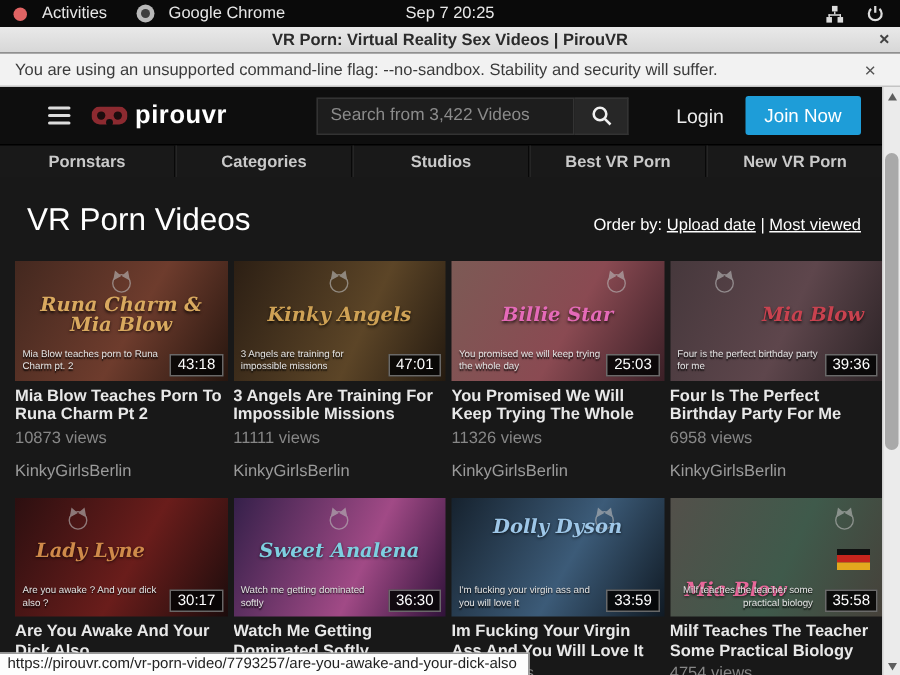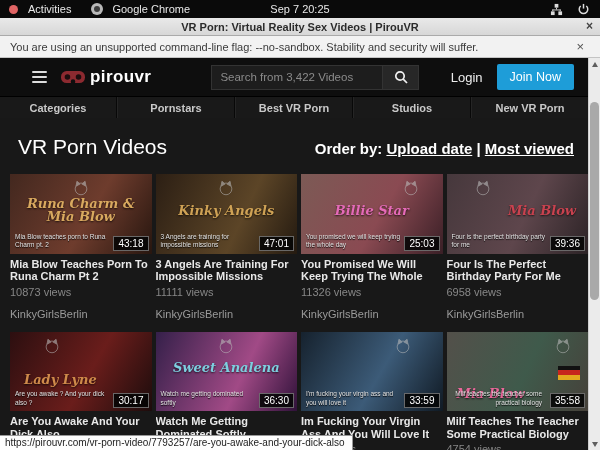--- a/index.html
+++ b/index.html
@@ -53,21 +53,21 @@
 
   .nav { height:22px; background:#191919; border-top:1px solid #000; display:flex; }
   .nav-item { flex:1; display:flex; align-items:center; justify-content:center;
               font-size:11px; font-weight:bold; color:#c9c9c9; border-right:1px solid #080808;
               border-left:1px solid #252525; cursor:pointer; }
   .nav-item:first-child { border-left:none; } .nav-item:last-child { border-right:none; }
 
   .page { padding:14px 6px 0 18px; }
   .page-head { display:flex; align-items:baseline; }
   .page-title { color:#fff; font-size:21px; line-height:30px; font-weight:normal; }
-  .orderby { margin-left:auto; font-size:15px; font-weight:bold; color:#fff; padding-right:8px; }
+  .orderby { margin-left:auto; font-size:11px; font-weight:normal; color:#fff; padding-right:8px; }
   .orderby a { color:#fff; text-decoration:underline; cursor:pointer; }
 
   .grid { margin:12px 2px 0 -8px; display:grid; grid-template-columns:repeat(4,1fr); column-gap:4px; row-gap:12px; width:578px; }
   .card { width:100%; }
   .thumb { position:relative; width:100%; aspect-ratio:16/9; overflow:hidden; cursor:pointer; }
   .mask { position:absolute; top:5px; left:50%; transform:translateX(-50%); opacity:.6; }
   .oname { position:absolute; top:46%; left:0; right:0; transform:translateY(-50%); text-align:center;
            font-family:"DejaVu Serif", serif; font-style:italic; font-weight:bold; font-size:13px;
            line-height:1.05; padding:0 6px; text-shadow:0 1px 2px rgba(0,0,0,.7); }
   .ocap { position:absolute; bottom:4px; left:5px; right:42px; font-size:6.5px; color:#e3e3e3;
@@ -185,24 +185,24 @@
               </svg>
           </span>
         </span>
         <span class="hdr-right">
           <span class="login">Login</span>
           <span class="join">Join Now</span>
         </span>
       </div>
 
       <div class="nav">
+        <span class="nav-item">Pornstars</span>
         <span class="nav-item">Categories</span>
-        <span class="nav-item">Pornstars</span>
+        <span class="nav-item">Studios</span>
         <span class="nav-item">Best VR Porn</span>
-        <span class="nav-item">Studios</span>
         <span class="nav-item">New VR Porn</span>
       </div>
 
       <div class="page">
         <div class="page-head">
           <h1 class="page-title">VR Porn Videos</h1>
           <span class="orderby">
             <span>Order by:</span>
             <a>Upload date</a>
             <span>|</span>
@@ -286,21 +286,21 @@
 
           <div class="card">
             <div class="thumb c4">
               <svg class="mask" style="left:30%" width="18" height="18" viewBox="0 0 20 20">
                   <g stroke="#bbb" fill="none">
                     <circle cx="10" cy="11" r="6.5"></circle>
                     <path d="M4.5 8 L5.5 2.5 L9 5.5 Z" fill="#bbb"></path>
                     <path d="M15.5 8 L14.5 2.5 L11 5.5 Z" fill="#bbb"></path>
                   </g>
                 </svg>
-              <span class="oname" style="text-align:left; padding-left:14px;margin-top:12px;">Lady Lyne</span>
+              <span class="oname" style="text-align:left; padding-left:14px;">Lady Lyne</span>
               <span class="ocap">Are you awake ? And your dick also ?</span>
               <span class="dur">30:17</span>
             </div>
             <div class="vtitle">Are You Awake And Your Dick Also</div>
             <div class="views">4975 views</div>
             <div class="channel"></div>
           </div>
 
           <div class="card">
             <div class="thumb c5">
@@ -322,20 +322,21 @@
 
           <div class="card">
             <div class="thumb c6">
               <svg class="mask" style="left:72%" width="18" height="18" viewBox="0 0 20 20">
                   <g stroke="#bbb" fill="none">
                     <circle cx="10" cy="11" r="6.5"></circle>
                     <path d="M4.5 8 L5.5 2.5 L9 5.5 Z" fill="#bbb"></path>
                     <path d="M15.5 8 L14.5 2.5 L11 5.5 Z" fill="#bbb"></path>
                   </g>
                 </svg>
+              <span class="oname" style="top:26%;">Dolly Dyson</span>
               <span class="ocap">I'm fucking your virgin ass and you will love it</span>
               <span class="dur">33:59</span>
             </div>
             <div class="vtitle">Im Fucking Your Virgin Ass And You Will Love It</div>
             <div class="views">3705 views</div>
             <div class="channel"></div>
           </div>
 
           <div class="card">
             <div class="thumb c7">

